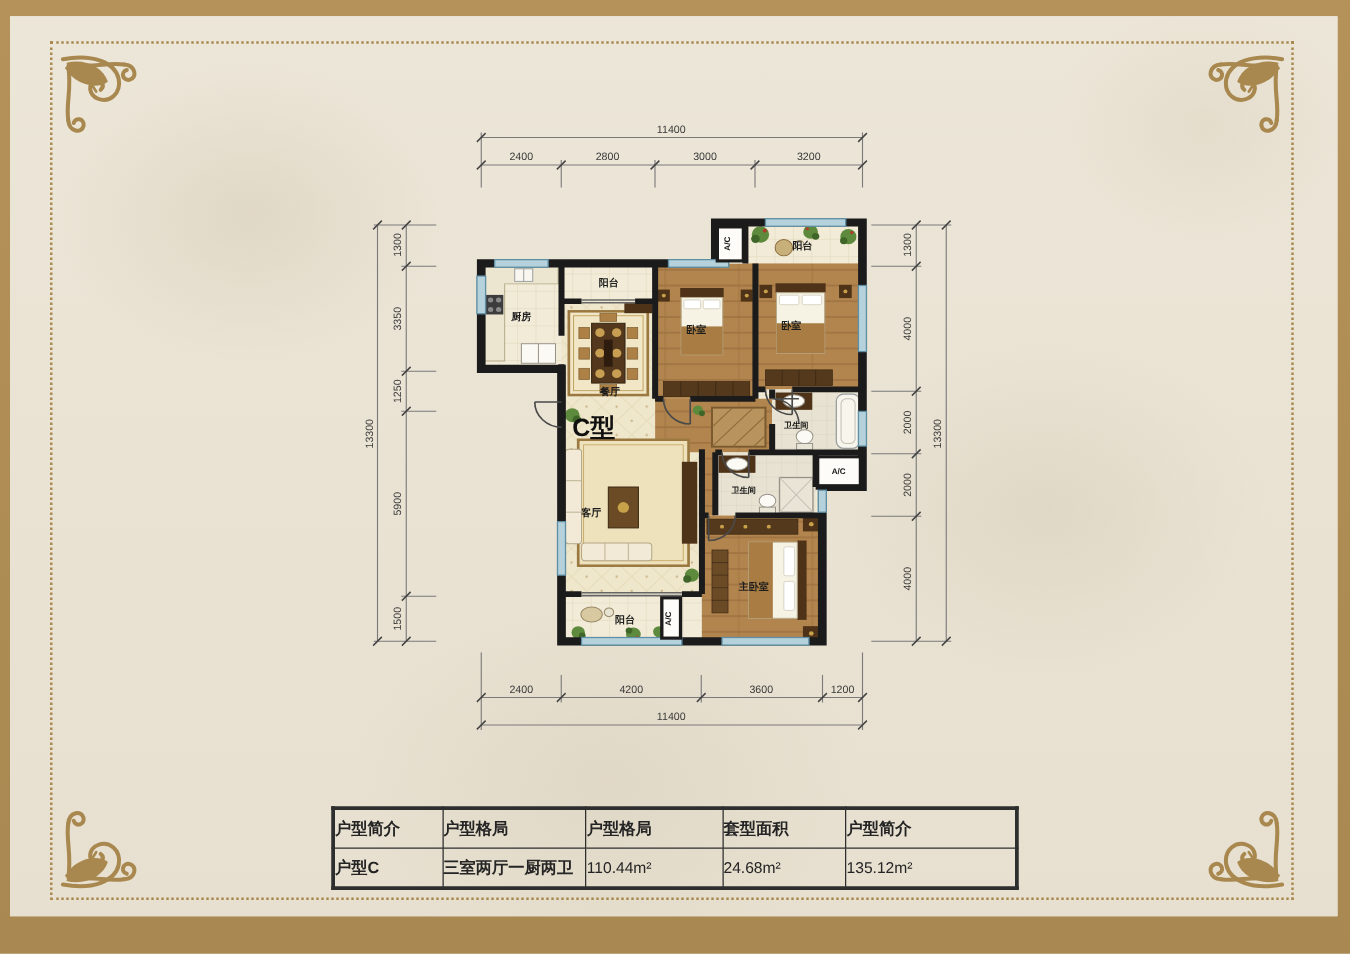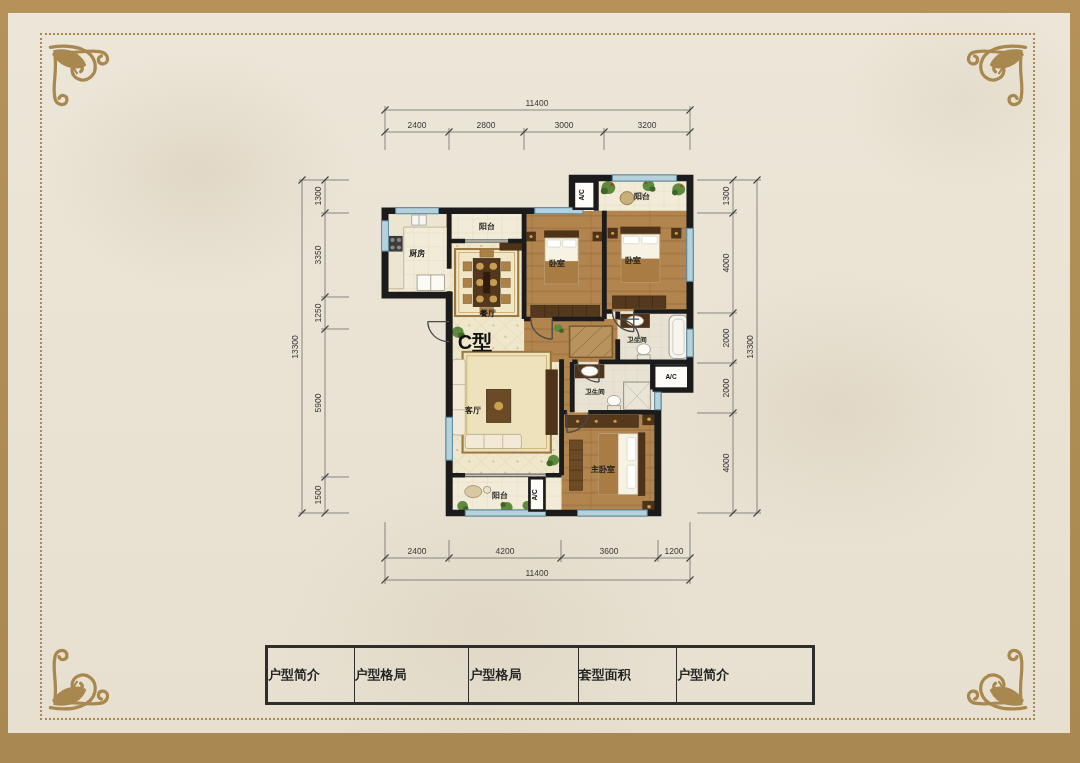--- a/index.html
+++ b/index.html
@@ -407,14 +407,21 @@
       <col style="width:25%">
   </colgroup>
   <tbody>
     <tr>
       <td class="hd">户型简介</td>
       <td class="hd">户型格局</td>
       <td class="hd">户型格局</td>
       <td class="hd">套型面积</td>
       <td class="hd">户型简介</td>
     </tr>
+    <tr>
+      <td class="hd">户型C</td>
+      <td class="hd">三室两厅一厨两卫</td>
+      <td class="num">110.44m²</td>
+      <td class="num">24.68m²</td>
+      <td class="num">135.12m²</td>
+    </tr>
   </tbody>
 </table>
 
 </body></html>

